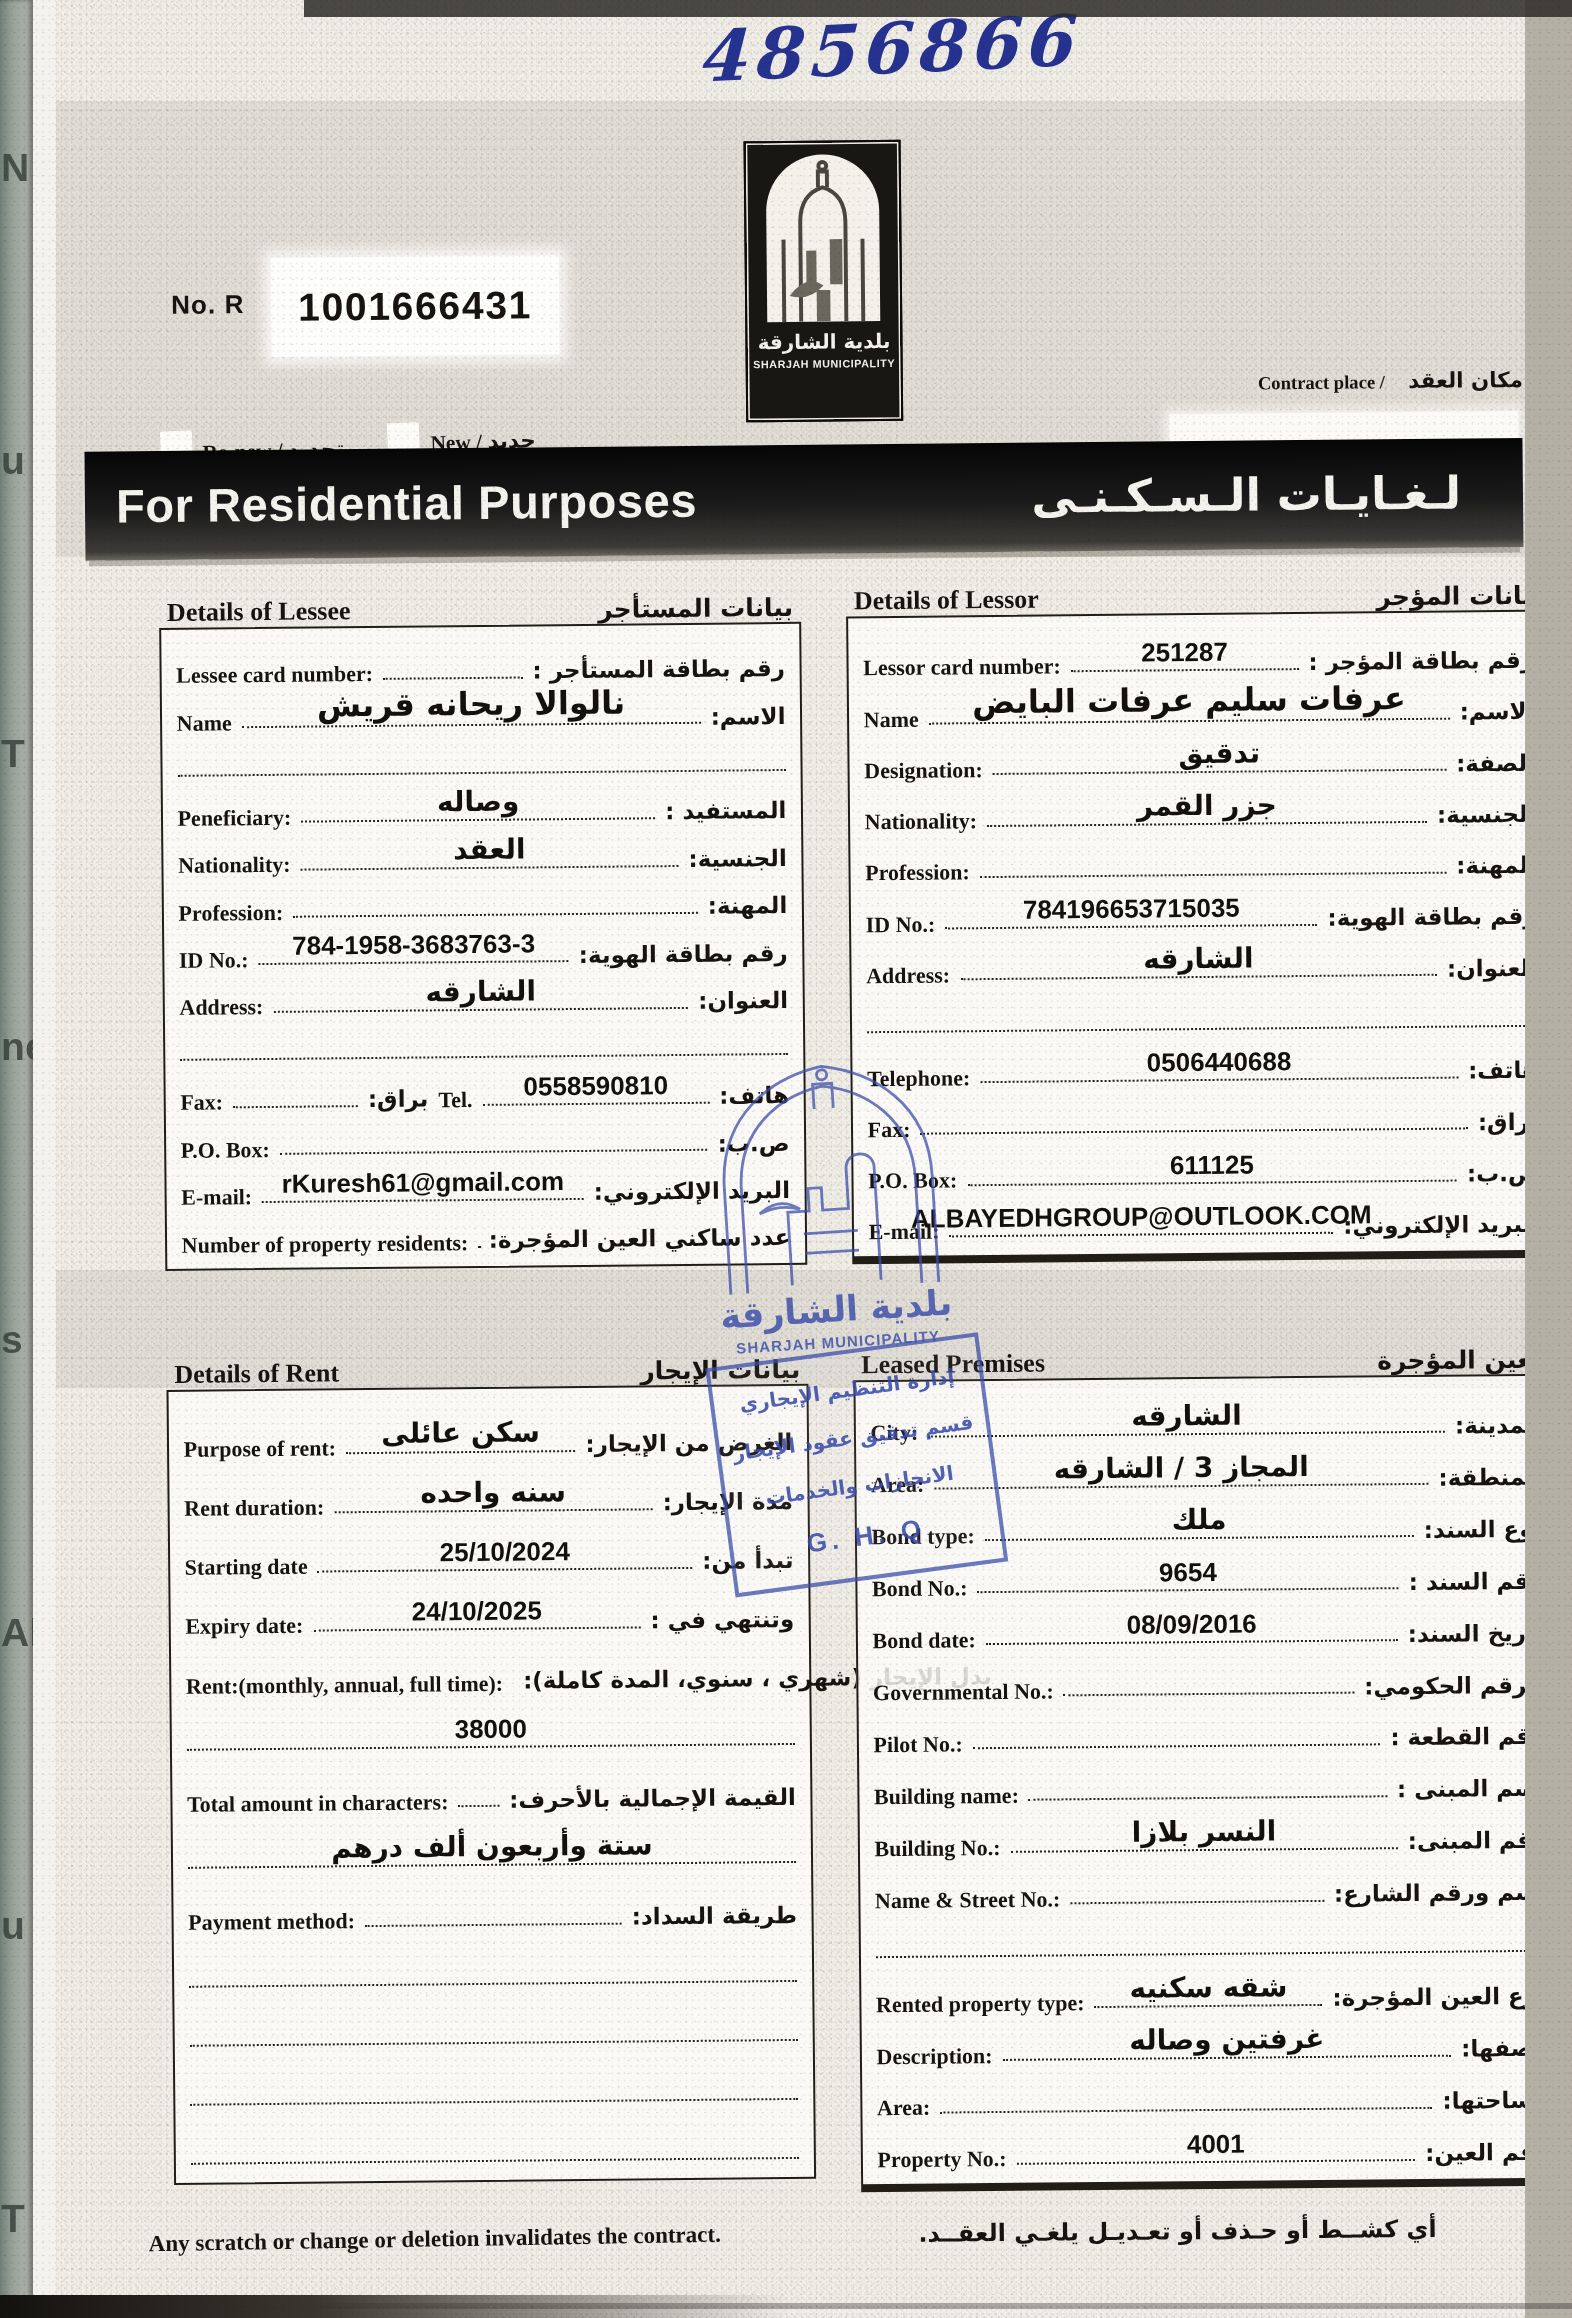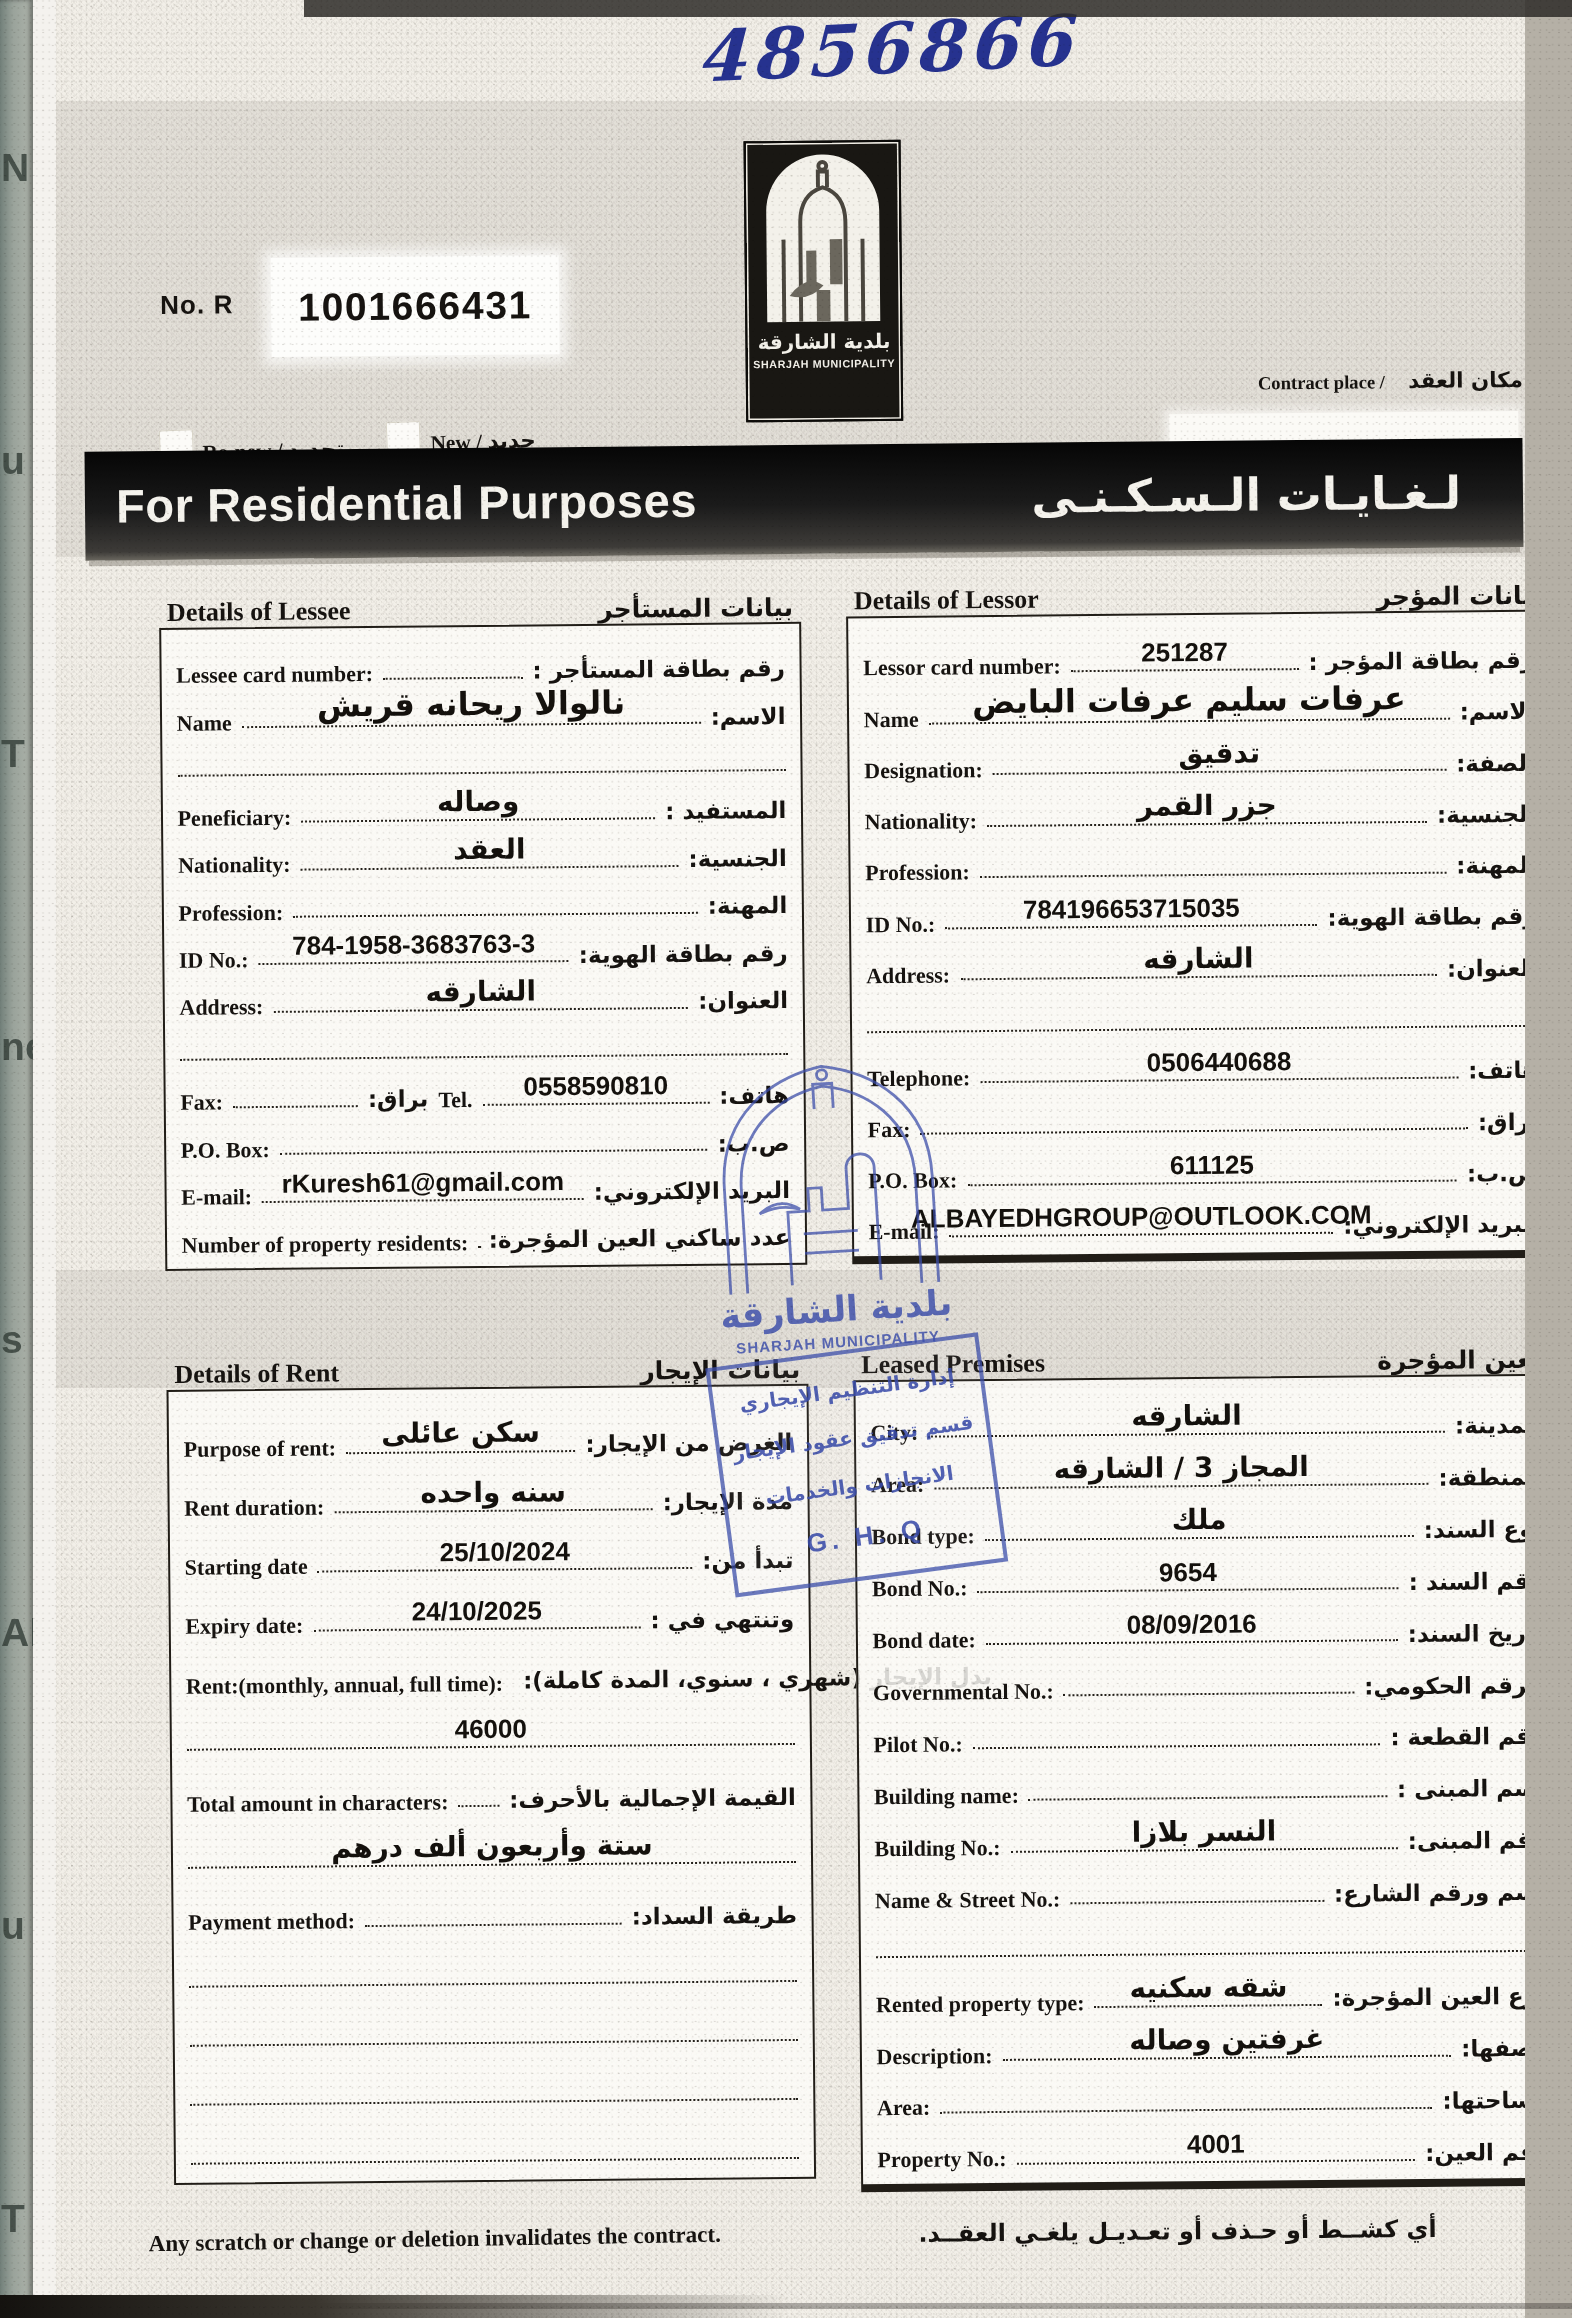--- a/index.html
+++ b/index.html
@@ -50,21 +50,21 @@
     font:bold italic 70px "DejaVu Serif",serif;color:#26328f;
     transform:rotate(-2deg) skewX(-6deg);letter-spacing:5.6px;}
   .logo{position:absolute;left:699px;top:141px;width:153px;height:277px;background:#191713;
     border:2.3px solid #0c0b09;box-shadow:inset 0 0 0 1.7px #efece4;z-index:3;
     display:flex;flex-direction:column;align-items:center;}
   .logo .arch{width:113px;height:167px;margin-top:12.4px;background:#f3f1ea;
     border-radius:62px 62px 0 0;position:relative;overflow:hidden;}
   .logo .arch svg{position:absolute;left:0;top:0;}
   .logo .ar{margin-top:8px;font:bold 20px "DejaVu Sans",sans-serif;color:#f3f1ea;direction:rtl;}
   .logo .en{margin-top:3.4px;font:bold 10.7px "Liberation Sans",sans-serif;color:#f3f1ea;letter-spacing:0.6px;}
-  .no-r{position:absolute;left:114px;top:284px;font:bold 26px "Liberation Sans",sans-serif;letter-spacing:1.1px;}
+  .no-r{position:absolute;left:125px;top:284px;font:bold 26px "Liberation Sans",sans-serif;letter-spacing:1.1px;}
   .numbox{position:absolute;left:225px;top:253px;width:288px;height:99px;background:#fdfdfb;
     display:flex;align-items:center;justify-content:center;box-shadow:0 0 12.4px 8px rgba(253,253,251,.8);}
   .numbox b{font:bold 39px "Liberation Sans","DejaVu Sans",sans-serif;letter-spacing:1.7px;}
   .cplace{position:absolute;left:1211px;top:374px;width:265px;display:flex;justify-content:space-between;align-items:baseline;}
   .cplace .en{font:bold 18.6px "Liberation Serif",serif;}
   .cplace .ar{font:bold 21.4px "DejaVu Sans",sans-serif;direction:rtl;}
   .whitebox{position:absolute;left:1122px;top:418px;width:349px;height:69px;background:#fbfaf6;
     box-shadow:0 0 10px 5.6px rgba(251,250,246,.7);}
   .checkbox{position:absolute;width:32px;height:32px;background:#fcfbf8;border:1.1px solid #d8d4c8;}
   .cb-label{position:absolute;font:bold 21.4px "Liberation Serif","DejaVu Sans",serif;white-space:nowrap;transform:rotate(-1.2deg);}
@@ -404,21 +404,21 @@
             </span>
             <span class="lar">وتنتهي في :</span>
           </div>
           <div class="frow">
             <span class="len">Rent:(monthly, annual, full time):</span>
             <span class="spacer"></span>
             <span class="lar">بدل الإيجار (شهري ، سنوي، المدة كاملة):</span>
           </div>
           <div class="frow">
             <span class="dots grow">
-              <b class="val ">46000</b>
+              <b class="val ">38000</b>
             </span>
           </div>
           <div class="frow">
             <span class="len">Total amount in characters:</span>
             <span class="dots grow">
               <b class="val "></b>
             </span>
             <span class="lar">القيمة الإجمالية بالأحرف:</span>
           </div>
           <div class="frow">

